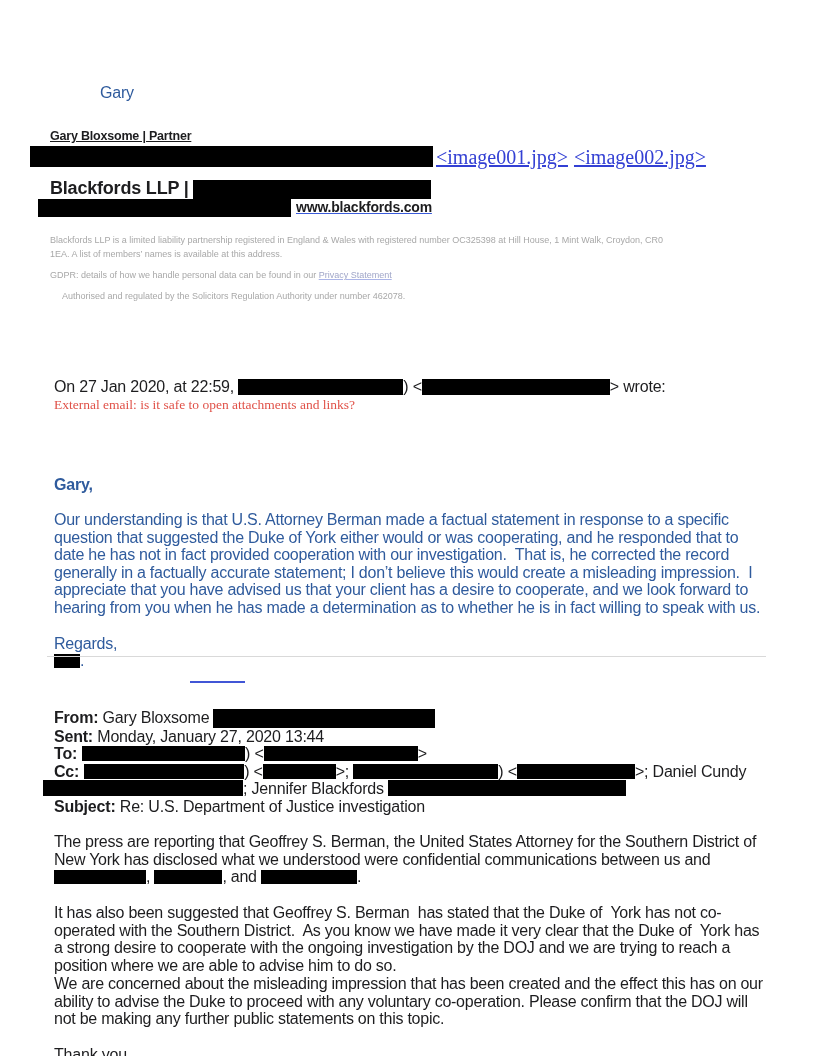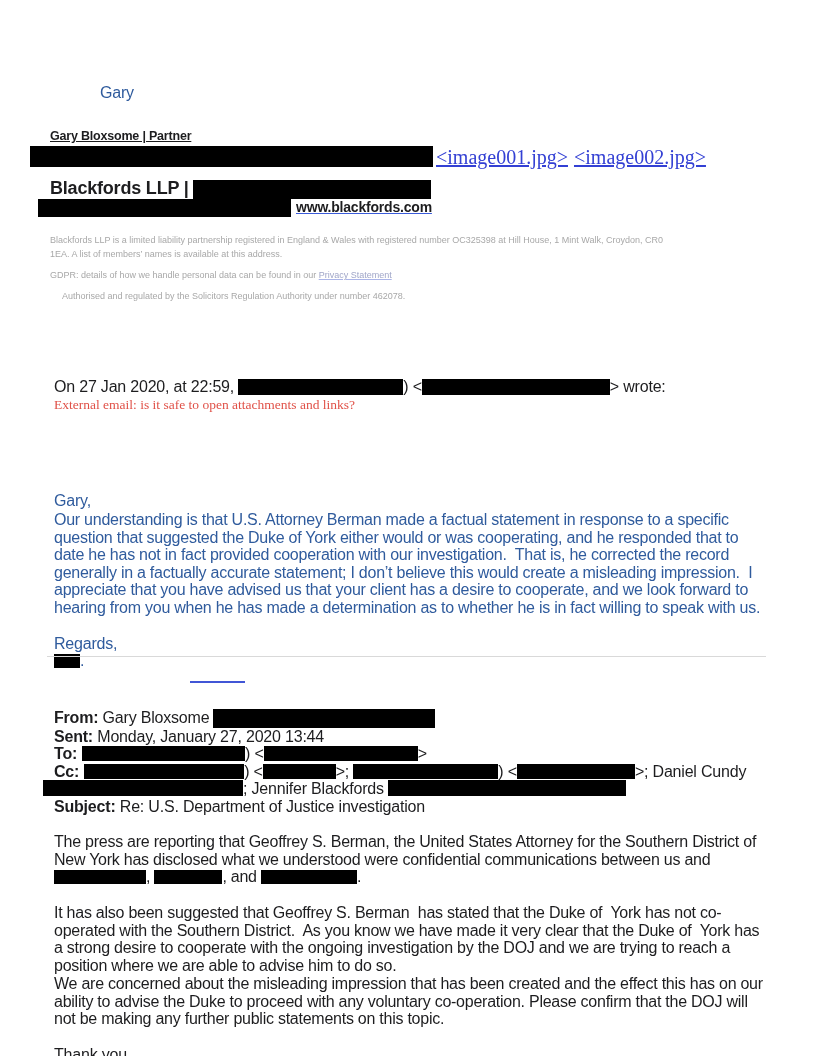--- a/index.html
+++ b/index.html
@@ -43,21 +43,21 @@
   <div class="abs small" style="left:50px;top:233px;width:622px;">Blackfords LLP is a limited liability partnership registered in England &amp; Wales with registered number OC325398 at Hill House, 1 Mint Walk, Croydon, CR0 1EA. A list of members’ names is available at this address.</div>
 
   <div class="abs small row" style="left:50px;top:268px;"><span>GDPR: details of how we handle personal data can be found in our </span><span class="privacy">Privacy Statement</span></div>
 
   <div class="abs small" style="left:62px;top:289px;">Authorised and regulated by the Solicitors Regulation Authority under number 462078.</div>
 
   <div class="abs sans row" style="left:54px;top:330px;"><span>On 27 Jan 2020, at 22:59, </span><span class="redact" style="width:165px;height:16px;vertical-align:-3px;"></span><span>) &lt;</span><span class="redact" style="width:188px;height:16px;vertical-align:-3px;"></span><span>&gt; wrote:</span></div>
 
   <div class="abs warning" style="left:54px;top:397px;">External email: is it safe to open attachments and links?</div>
 
-  <div class="abs sans blue" style="left:54px;top:444px;">Gary,</div>
+  <div class="abs sans blue" style="left:54px;top:428px;font-weight:bold;">Gary,</div>
   <div class="abs sans blue pre" style="left:54px;top:463px;width:716px;letter-spacing:-0.25px;">Our understanding is that U.S. Attorney Berman made a factual statement in response to a specific question that suggested the Duke of York either would or was cooperating, and he responded that to date he has not in fact provided cooperation with our investigation.  That is, he corrected the record generally in a factually accurate statement; I don’t believe this would create a misleading impression.  I appreciate that you have advised us that your client has a desire to cooperate, and we look forward to hearing from you when he has made a determination as to whether he is in fact willing to speak with us.</div>
   <div class="abs sans blue" style="left:54px;top:587px;">Regards,</div>
   <div class="abs sans blue row" style="left:54px;top:604px;"><span class="redact" style="width:26px;height:14px;"></span><span>.</span></div>
 
   <div class="abs divider" style="left:47px;top:656px;width:719px;"></div>
 
   <div class="abs sans row" style="left:54px;top:661px;"><span class="b">From:</span><span> Gary Bloxsome</span><span class="redact" style="width:222px;height:19px;vertical-align:-5px;margin-left:4px;"></span></div>
   <div class="abs" style="left:190px;top:681px;width:55px;height:2px;background:#4156d6;"></div>
 
   <div class="abs sans row" style="left:54px;top:680px;"><span class="b">Sent:</span><span> Monday, January 27, 2020 13:44</span></div>

